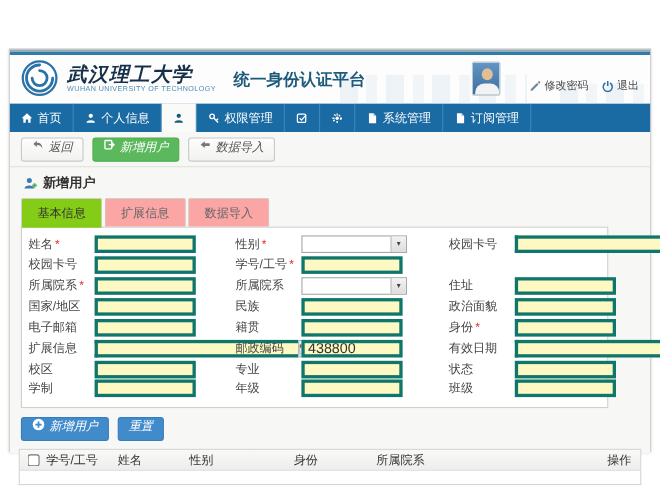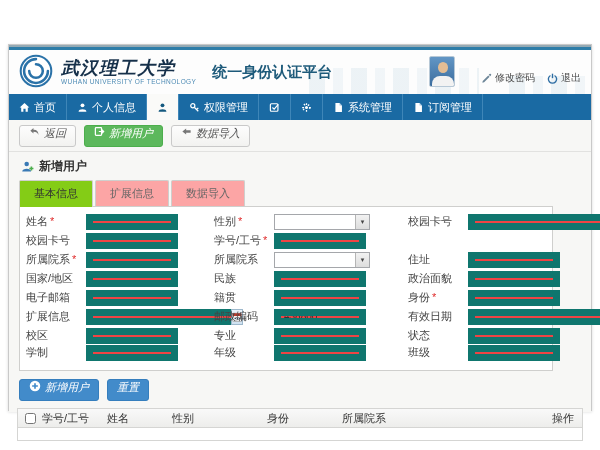--- a/index.html
+++ b/index.html
@@ -49,21 +49,21 @@
   .tabbar { display:flex; gap:2px; margin:4px 0 0 10px; position:relative; z-index:2; }
   .tab { font-size:11px; padding:5px 14px; background:#fca5a5; border:1px solid #cfcfcd; border-bottom:none;
          color:#666; border-radius:2px 2px 0 0; cursor:pointer; }
   .tab.active { background:#84cc16; color:#333; font-weight:normal; margin-bottom:-1px; padding-bottom:6px; }
 
   .panel { margin:0 38px 0 10px; background:#fff; border:1px solid #cfcfcd; padding:6px 4px 7px 6px; position:relative; z-index:1; }
   .row3 { display:grid; grid-template-columns: 188px 194px 1fr; margin-bottom:2px; }
   .fg { display:flex; align-items:center; height:17px; }
   .lbl { width:60px; font-size:11px; color:#444; flex:none; }
   .req { color:#e02b2b; margin-left:2px; font-size:11px; }
-  .ti { width:92px; height:16px; border:7px solid #0f766e; background:#ef4444; font-size:10px; padding:0 3px;
+  .ti { width:92px; height:16px; border:3px solid #0f766e; background:#fef9c3; font-size:13px; padding:0 3px;
         font-family:"Liberation Sans","DejaVu Sans",sans-serif; color:#333; }
   .selw { width:96px; height:16px; border:1px solid #a5a7ab; background:#fff; display:flex; justify-content:flex-end; cursor:pointer; }
   .selbtn { width:14px; background:linear-gradient(#f2f2f2,#ddd); border-left:1px solid #b5b5b5; font-size:7px; color:#444;
             display:flex; align-items:center; justify-content:center; }
   .datew { display:flex; width:96px; height:16px; }
   .datew .ti { flex:1; width:auto; border-right:none; }
   .calbtn { width:17px; border:1px solid #9db8cc; background:linear-gradient(#eaf2fa,#cfe1f0); display:flex; align-items:center; justify-content:center; padding:0; cursor:pointer; }
 
   .actions { display:flex; gap:8px; margin:8px 0 7px 10px; height:22px; }
 

